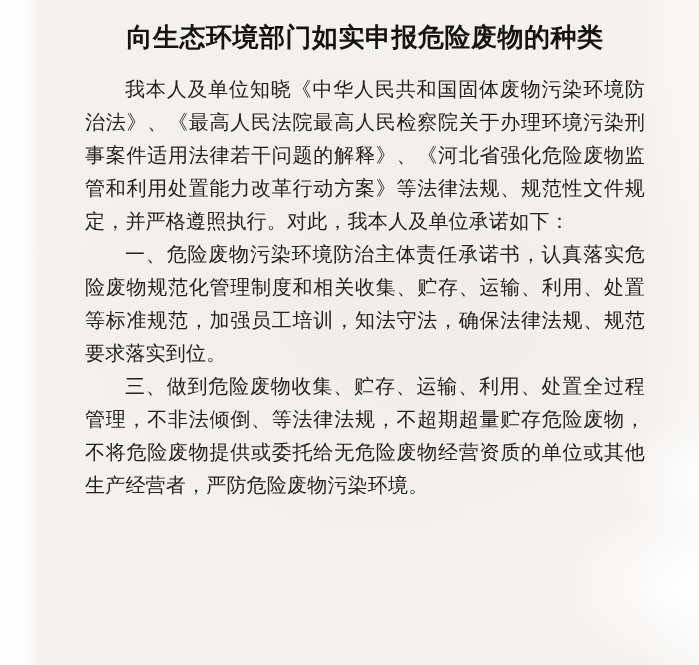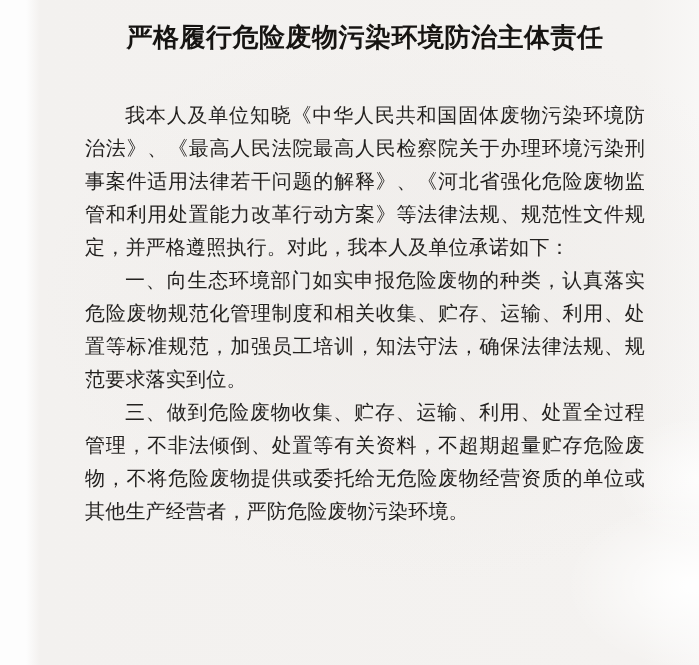--- a/index.html
+++ b/index.html
@@ -33,37 +33,37 @@
     margin: 0;
     padding-top: 21px;
     text-align: center;
     font-size: 26px;
     line-height: 34px;
     font-weight: bold;
     letter-spacing: 0.5px;
     color: #161412;
   }
   .paragraphs {
-    margin-top: 44px;
+    margin-top: 18px;
   }
   .paragraphs p {
     margin: 0;
     font-size: 20px;
     line-height: 33px;
     text-align: justify;
     text-indent: 2em;
     letter-spacing: 0.2px;
     color: #242220;
   }
 </style>
 </head>
 <body>
 
 <div class="page">
   <div class="content">
-    <h1 class="doc-title">严格履行危险废物污染环境防治主体责任</h1>
+    <h1 class="doc-title">向生态环境部门如实申报危险废物的种类</h1>
     <div class="paragraphs">
       <p>我本人及单位知晓《中华人民共和国固体废物污染环境防治法》、《最高人民法院最高人民检察院关于办理环境污染刑事案件适用法律若干问题的解释》、《河北省强化危险废物监管和利用处置能力改革行动方案》等法律法规、规范性文件规定，并严格遵照执行。对此，我本人及单位承诺如下：</p>
-      <p>一、向生态环境部门如实申报危险废物的种类，认真落实危险废物规范化管理制度和相关收集、贮存、运输、利用、处置等标准规范，加强员工培训，知法守法，确保法律法规、规范要求落实到位。</p>
-      <p>三、做到危险废物收集、贮存、运输、利用、处置全过程管理，不非法倾倒、处置等有关资料，不超期超量贮存危险废物，不将危险废物提供或委托给无危险废物经营资质的单位或其他生产经营者，严防危险废物污染环境。</p>
+      <p>一、危险废物污染环境防治主体责任承诺书，认真落实危险废物规范化管理制度和相关收集、贮存、运输、利用、处置等标准规范，加强员工培训，知法守法，确保法律法规、规范要求落实到位。</p>
+      <p>三、做到危险废物收集、贮存、运输、利用、处置全过程管理，不非法倾倒、等法律法规，不超期超量贮存危险废物，不将危险废物提供或委托给无危险废物经营资质的单位或其他生产经营者，严防危险废物污染环境。</p>
     </div>
   </div>
 </div>
 
 </body></html>

